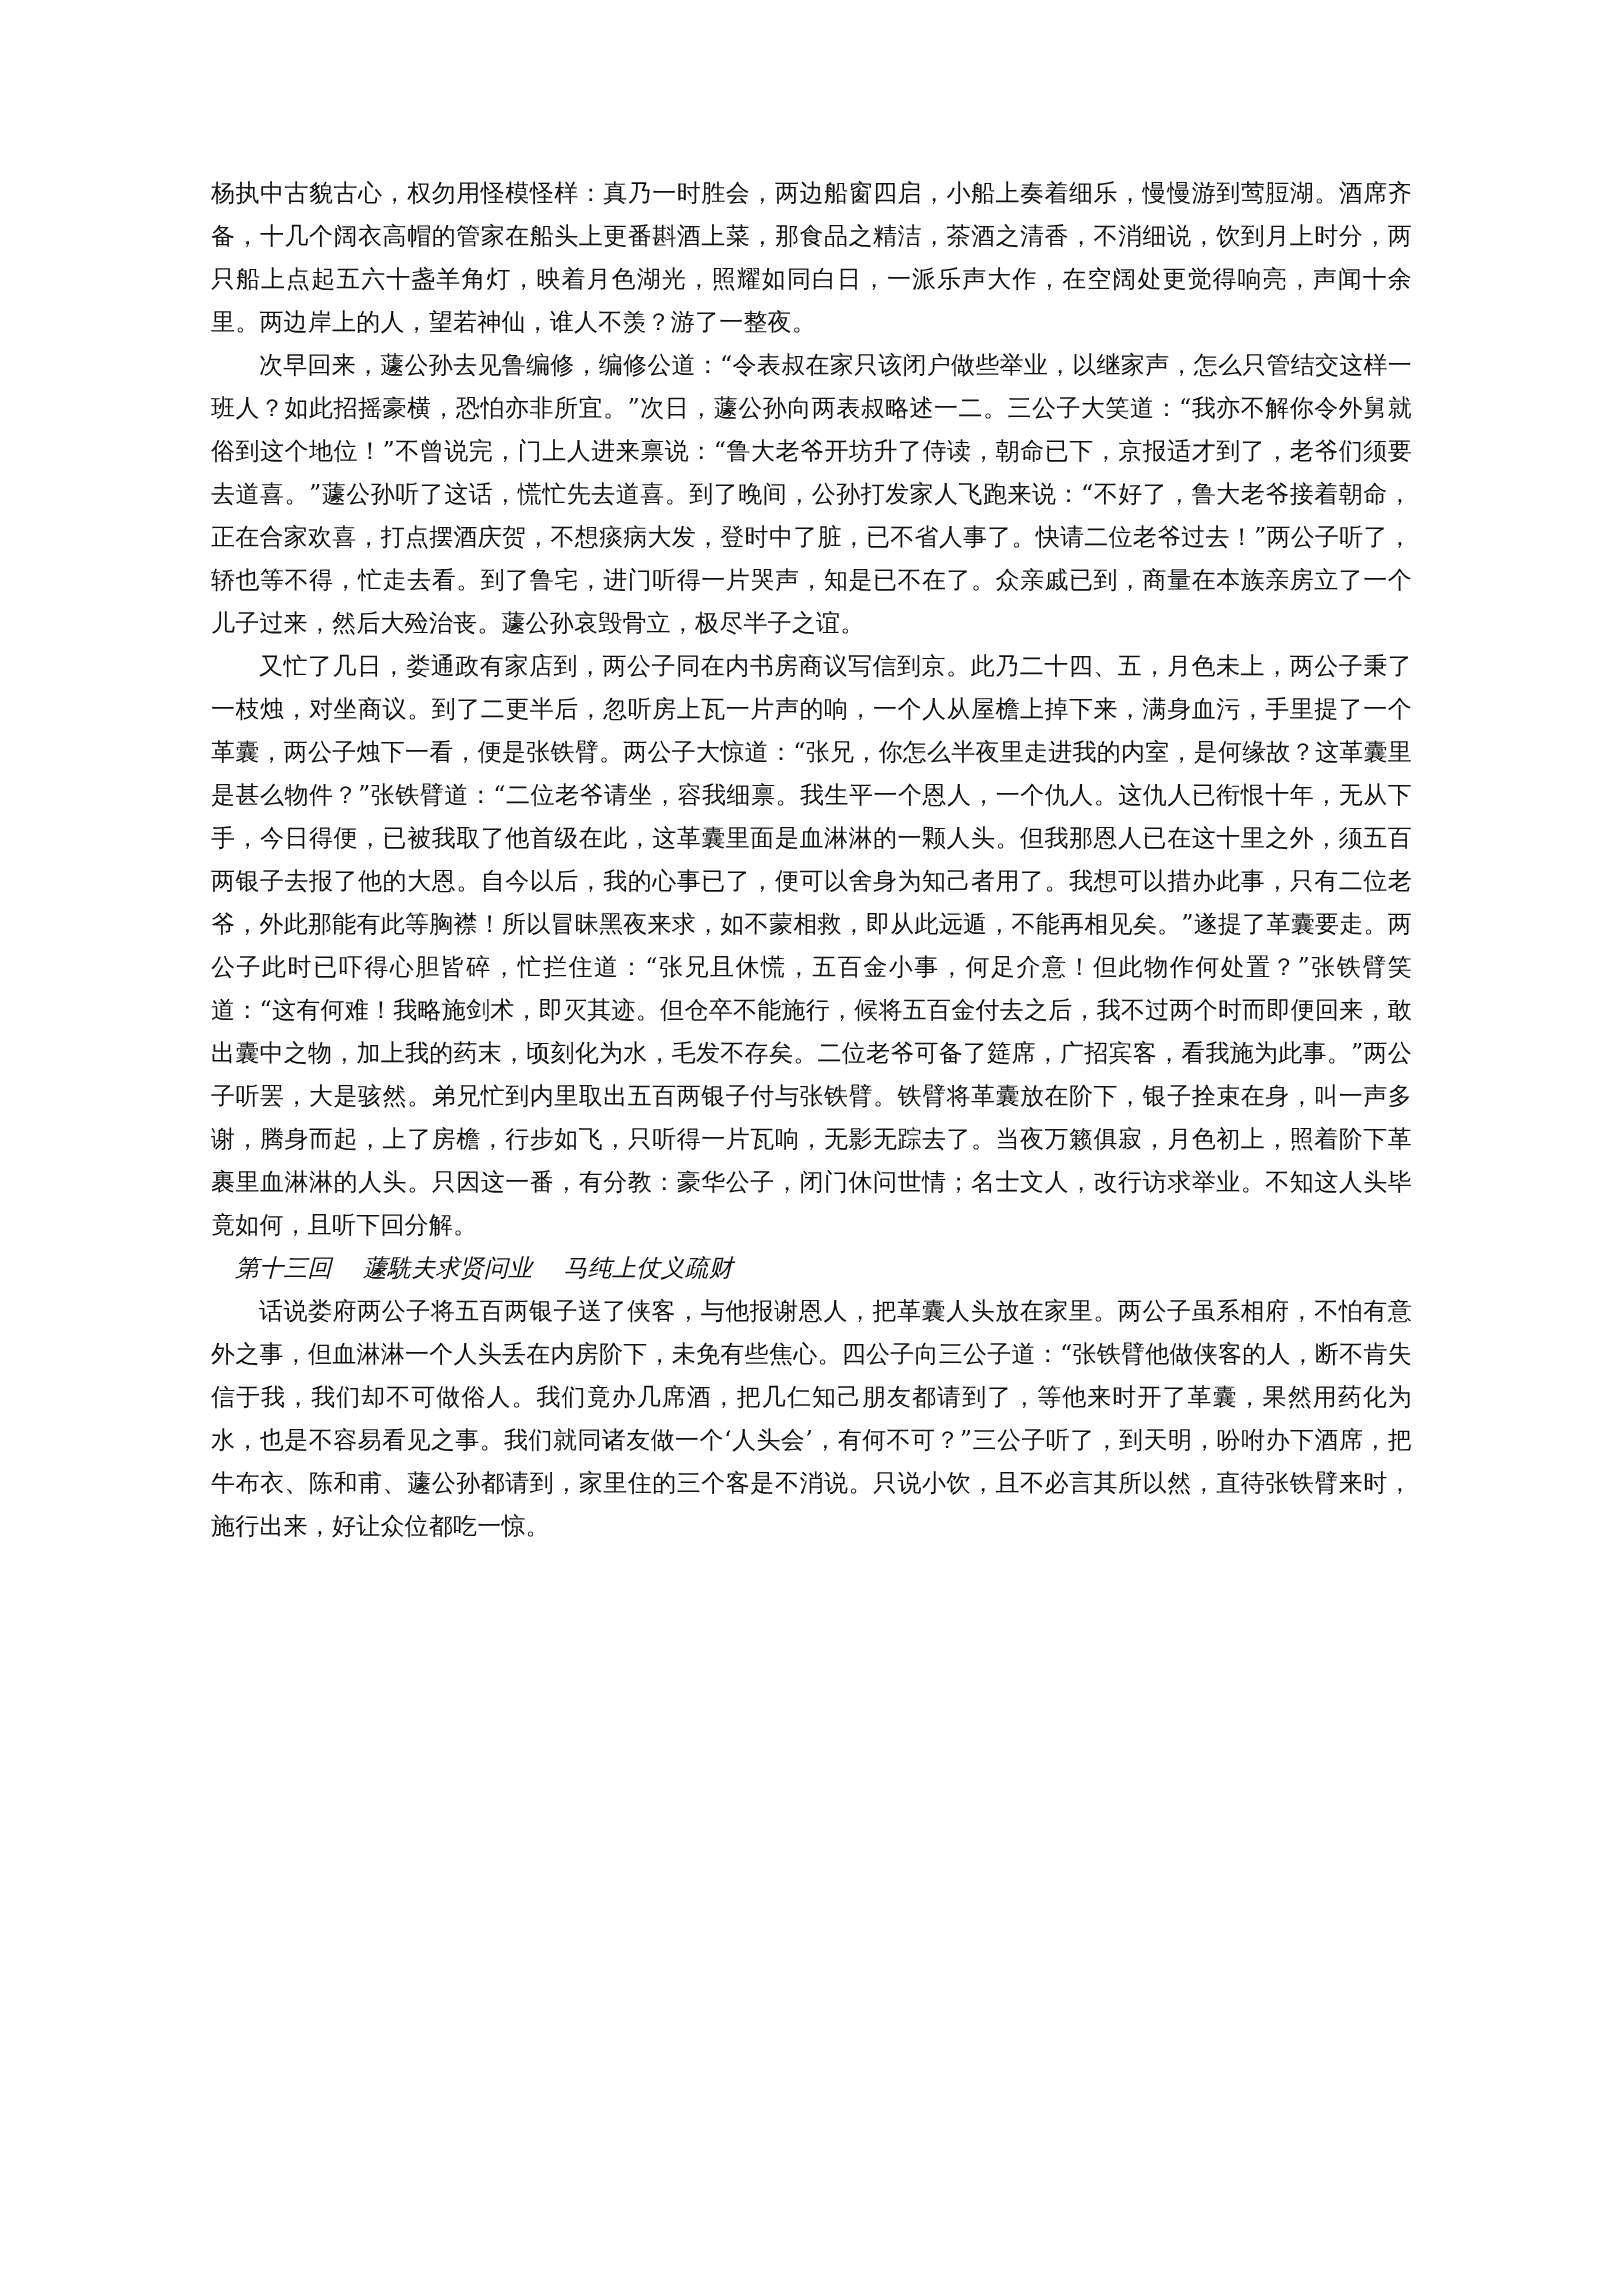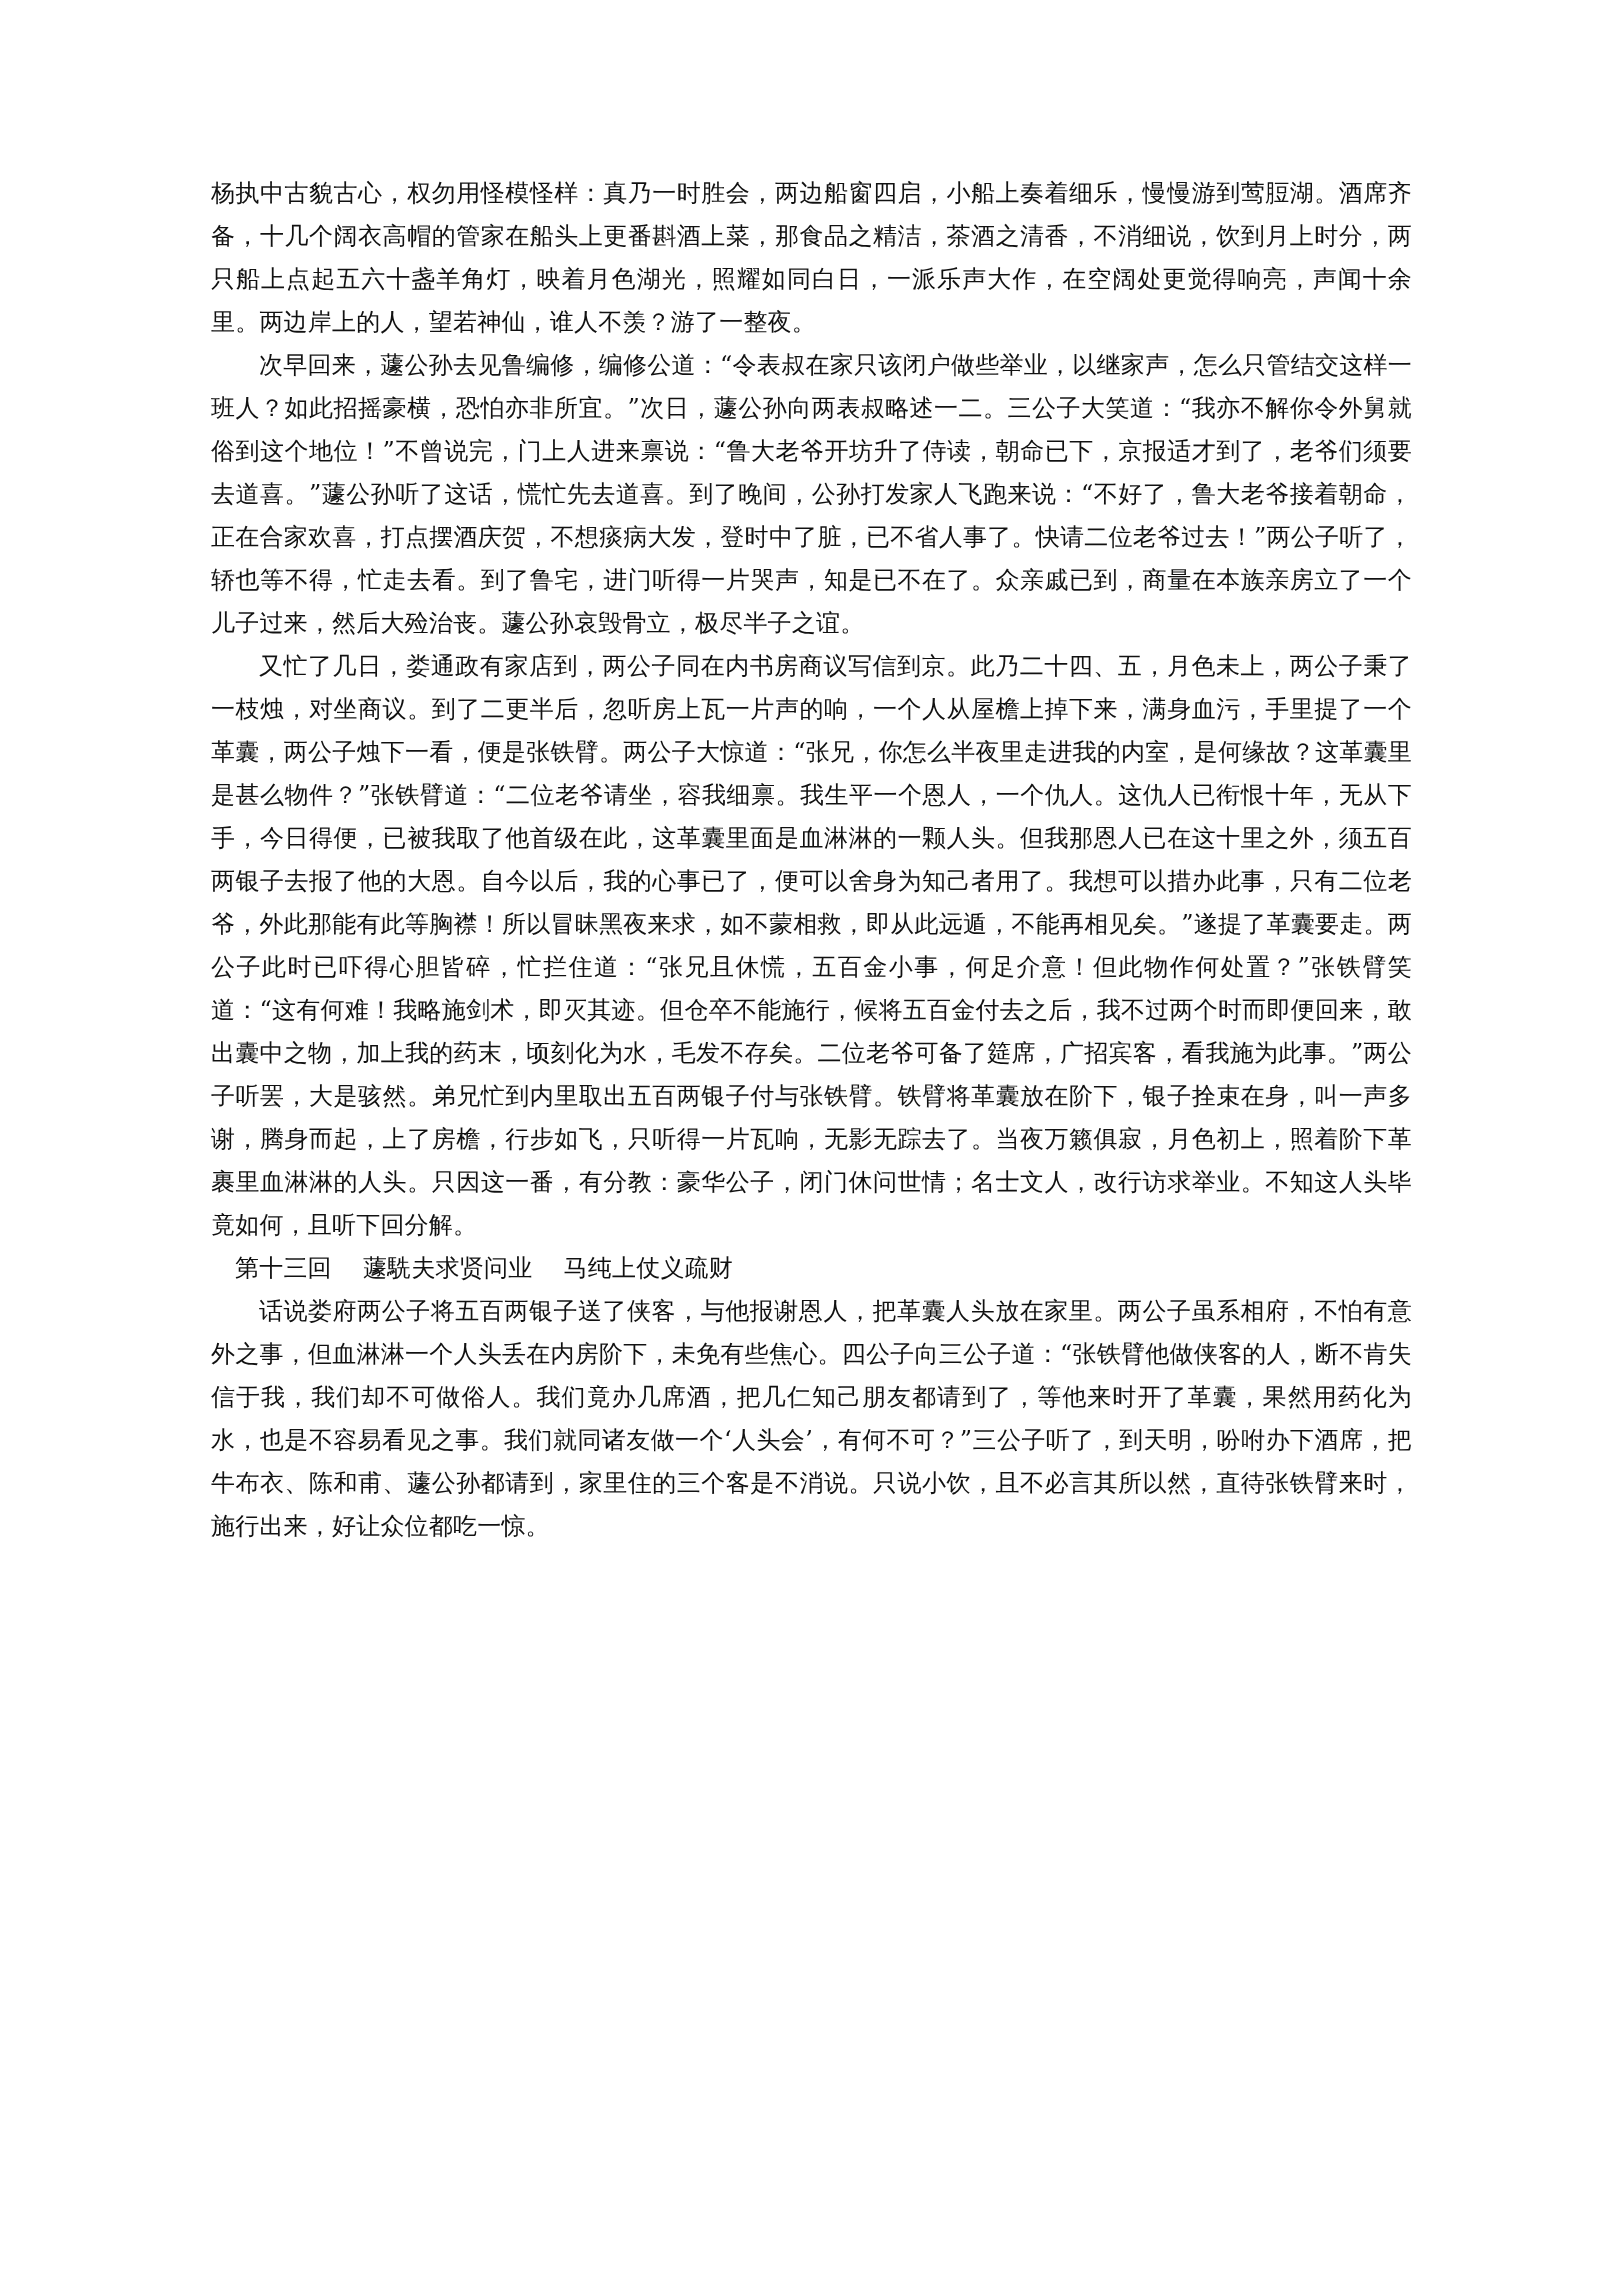--- a/index.html
+++ b/index.html
@@ -31,20 +31,21 @@
     text-align: justify;
     text-justify: inter-character;
     letter-spacing: 0.2px;
     color: #111111;
   }
   p.indent {
     text-indent: 2em;
   }
   p.chapter {
     text-indent: 1em;
+    font-style: italic;
   }
   .chapter-title-spacer {
     display: inline-block;
     width: 1.3em;
   }
 </style>
 </head>
 <body>
 
 <div class="page">

